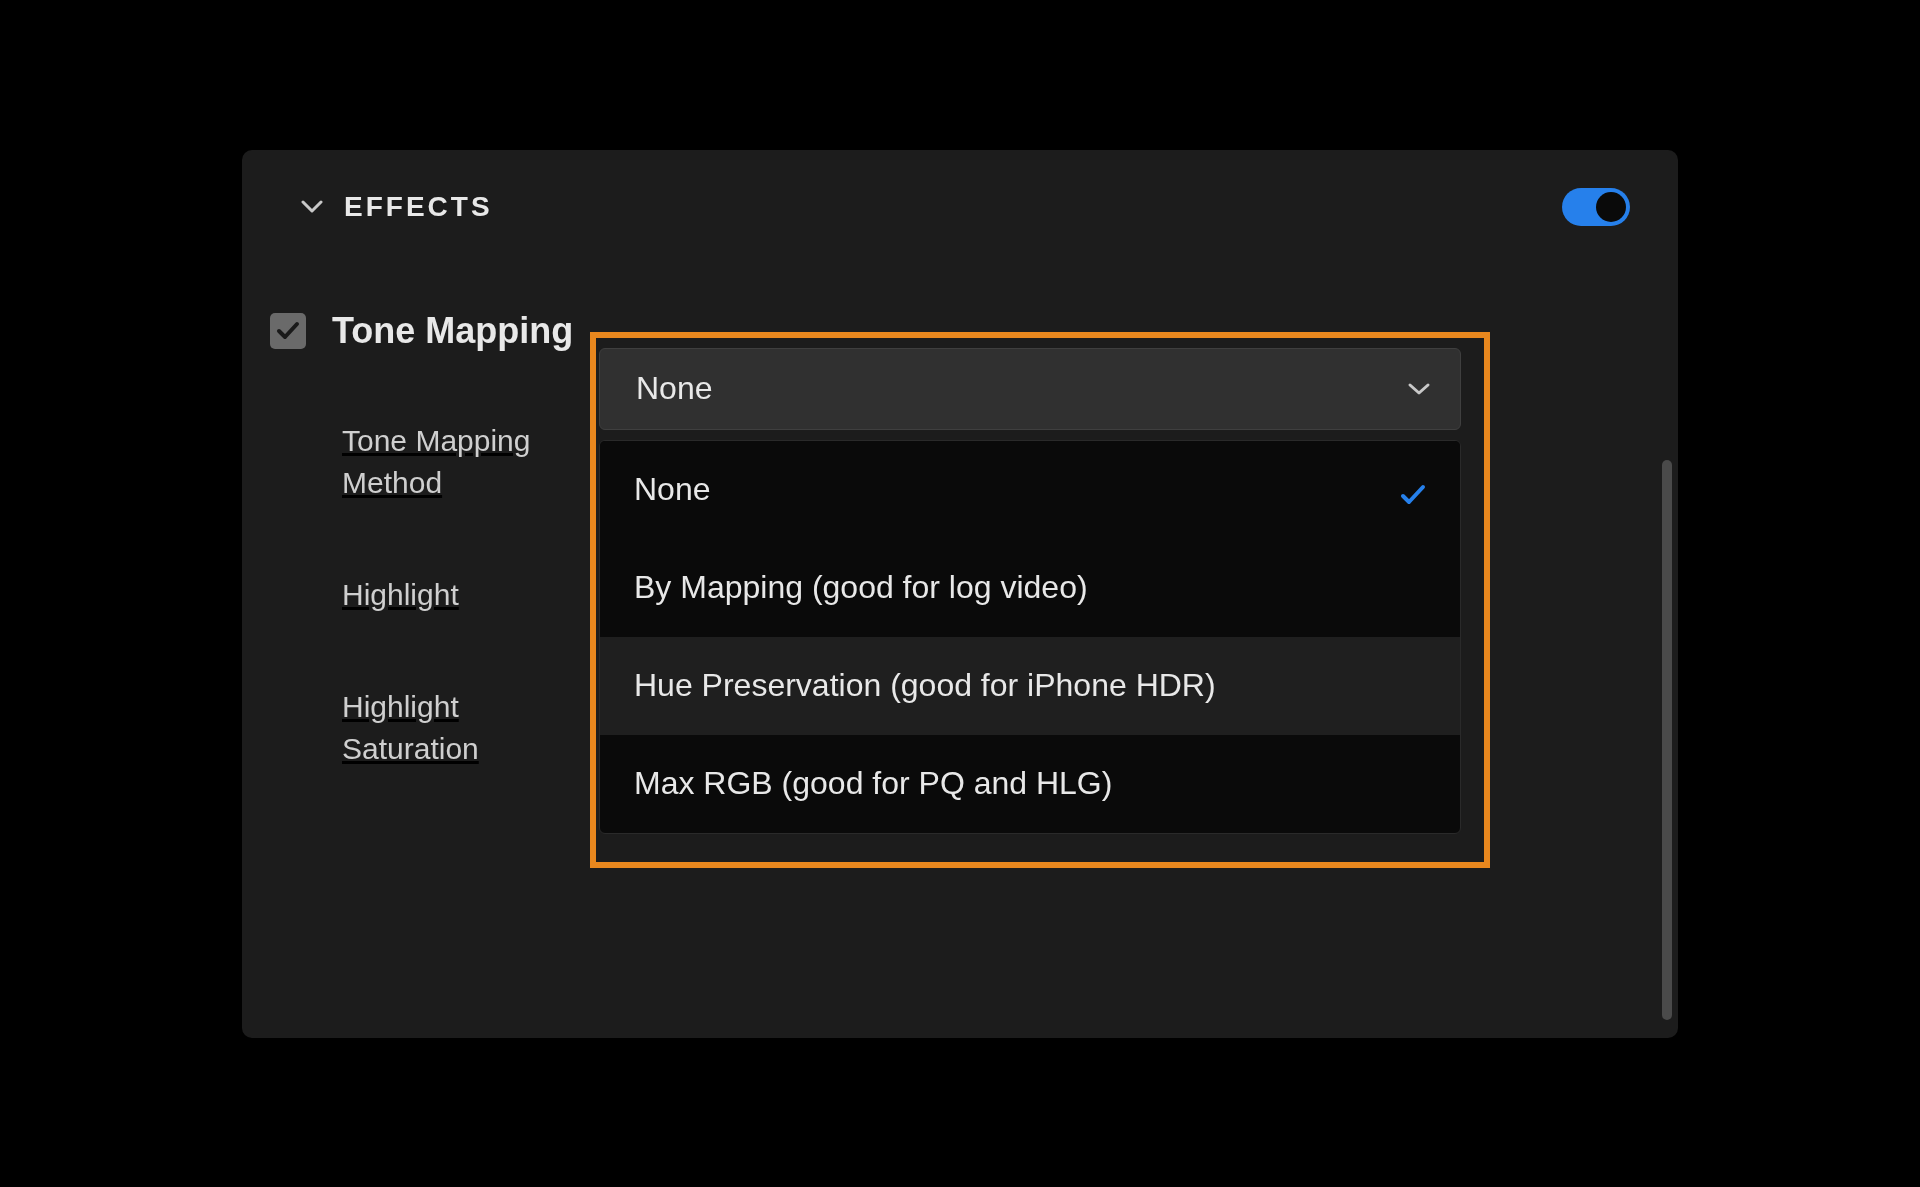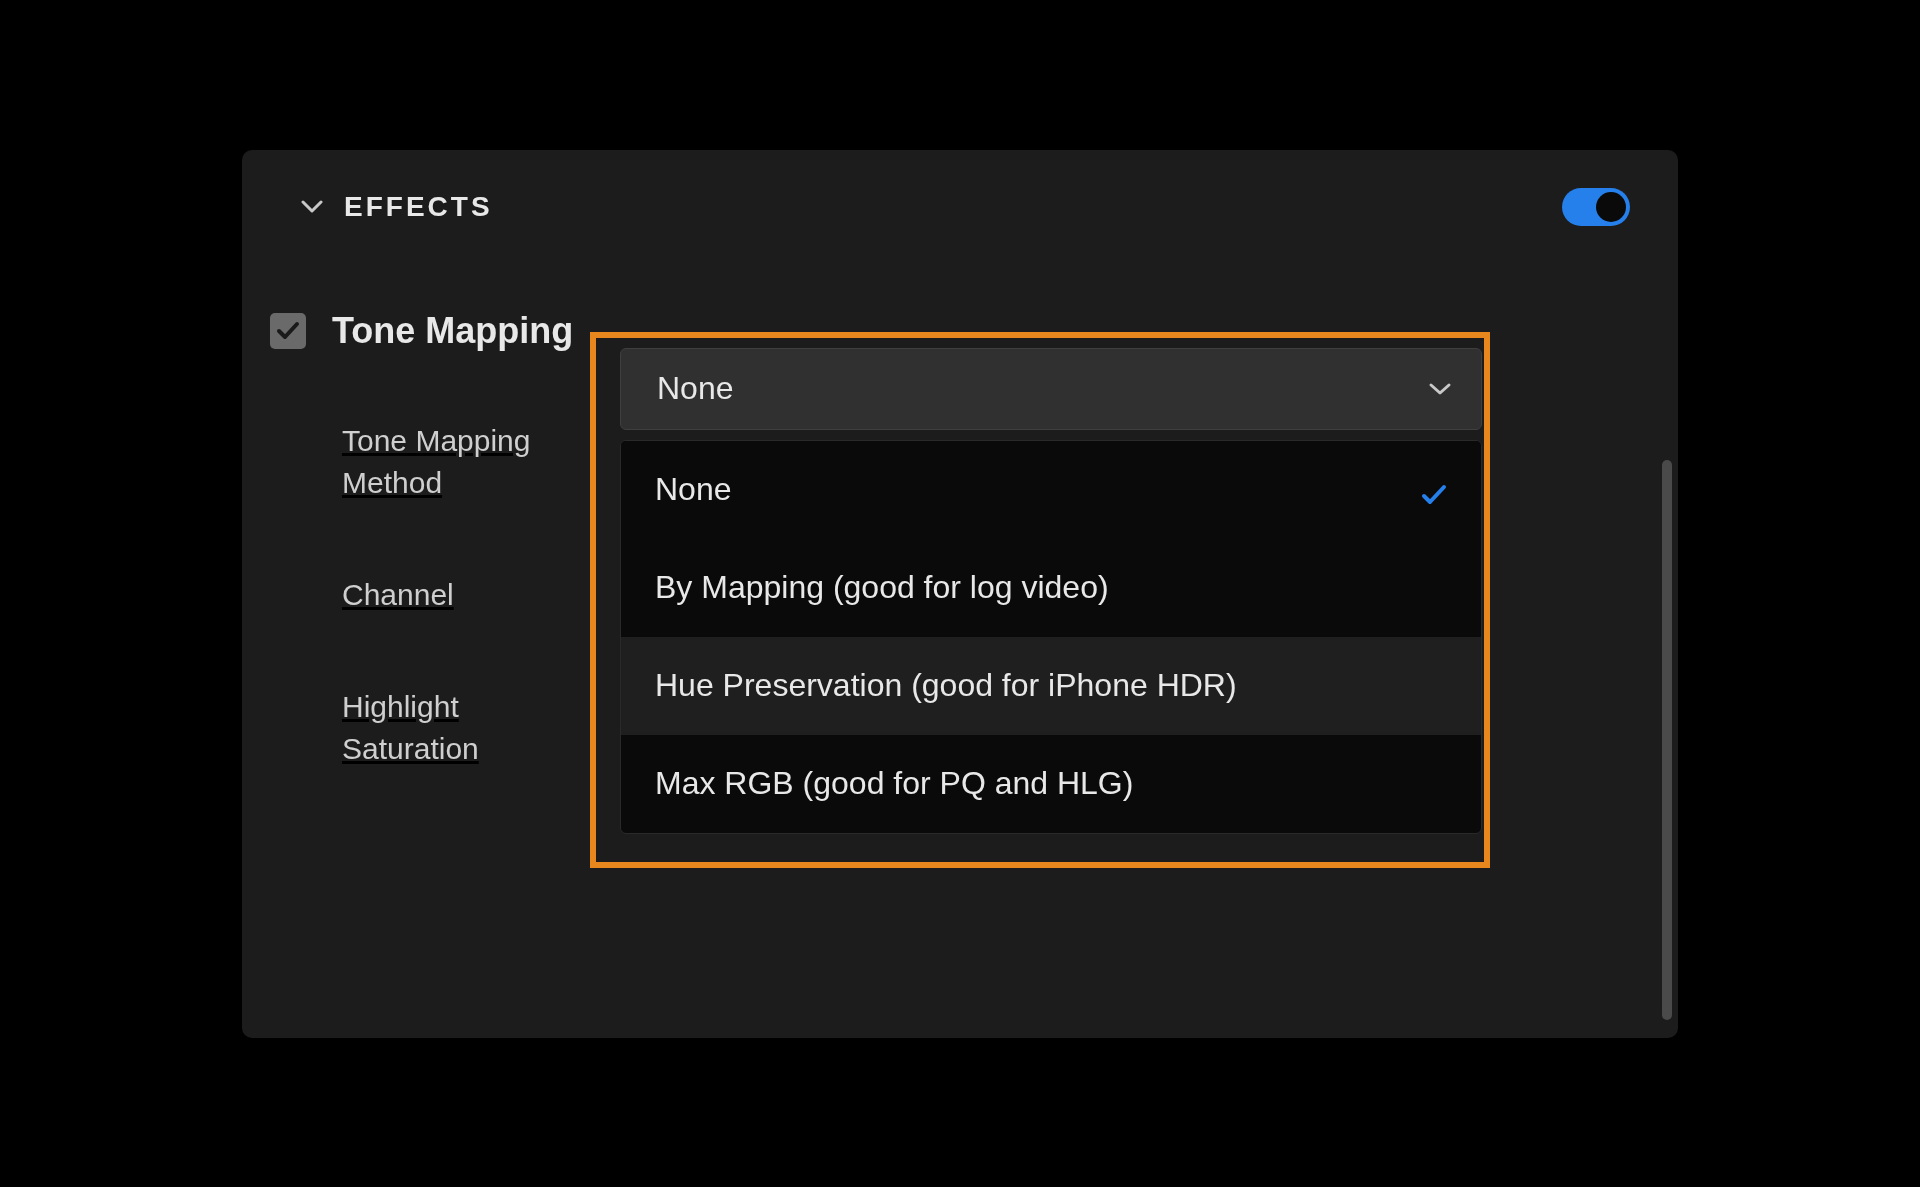--- a/index.html
+++ b/index.html
@@ -99,21 +99,21 @@
   .control-label {
     color: #cfcfcf;
     font-size: 30px;
     font-weight: 400;
     width: 260px;
     line-height: 1.4;
     padding-top: 12px;
   }
   .dropdown-area {
     position: absolute;
-    left: 368px;
+    left: 347px;
     top: -14px;
     width: 888px;
   }
   .highlight-border {
     position: absolute;
     left: 348px;
     top: -20px;
     width: 900px;
     height: 536px;
     border: 6px solid #e8871e;
@@ -215,21 +215,21 @@
 
   <div class="controls-area">
 
     <div class="highlight-border"></div>
 
     <div class="control-row">
       <div class="control-label">Tone Mapping Method</div>
     </div>
 
     <div class="control-row" style="margin-top:40px;">
-      <div class="control-label">Channel</div>
+      <div class="control-label">Highlight</div>
     </div>
 
     <div class="control-row" style="margin-top:12px;">
       <div class="control-label">Highlight Saturation</div>
     </div>
 
     <div class="dropdown-area">
       <div class="dropdown-trigger">
         <span class="dropdown-value">None</span>
         <span class="dropdown-chevron">

